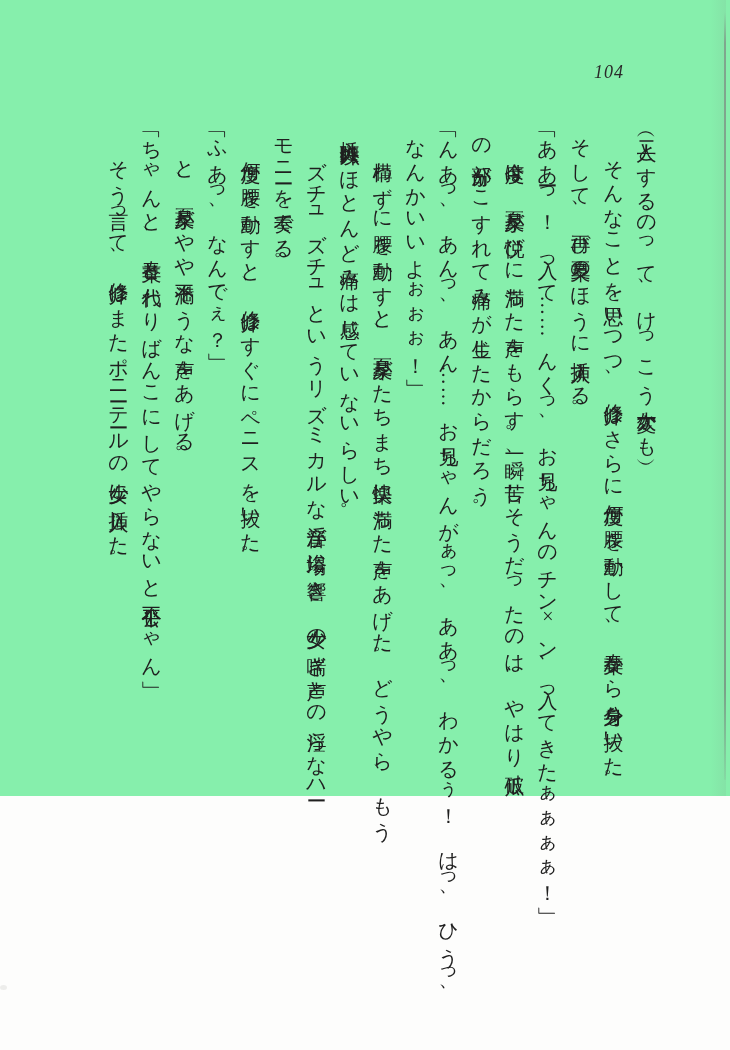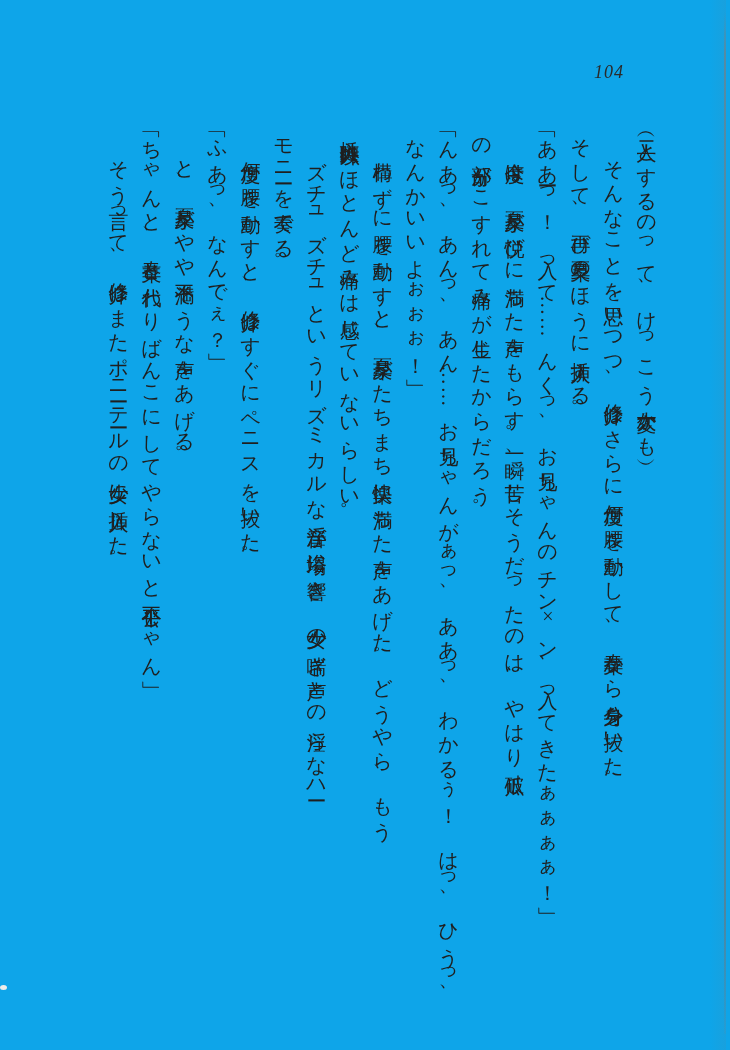--- a/index.html
+++ b/index.html
@@ -6,22 +6,22 @@
     margin: 0;
     padding: 0;
     width: 730px;
     height: 1050px;
     background: #fdfdfc;
     overflow: hidden;
   }
   .page {
     position: relative;
     width: 730px;
-    height: 1050px;
-    background: #0ea5e9;
+    height: 796px;
+    background: #86efac;
     font-family: "Liberation Serif", "DejaVu Serif", serif;
   }
   .page-number {
     position: absolute;
     top: 62px;
     left: 594px;
     font-size: 18px;
     font-style: italic;
     letter-spacing: 1px;
     color: #2a2a2a;

